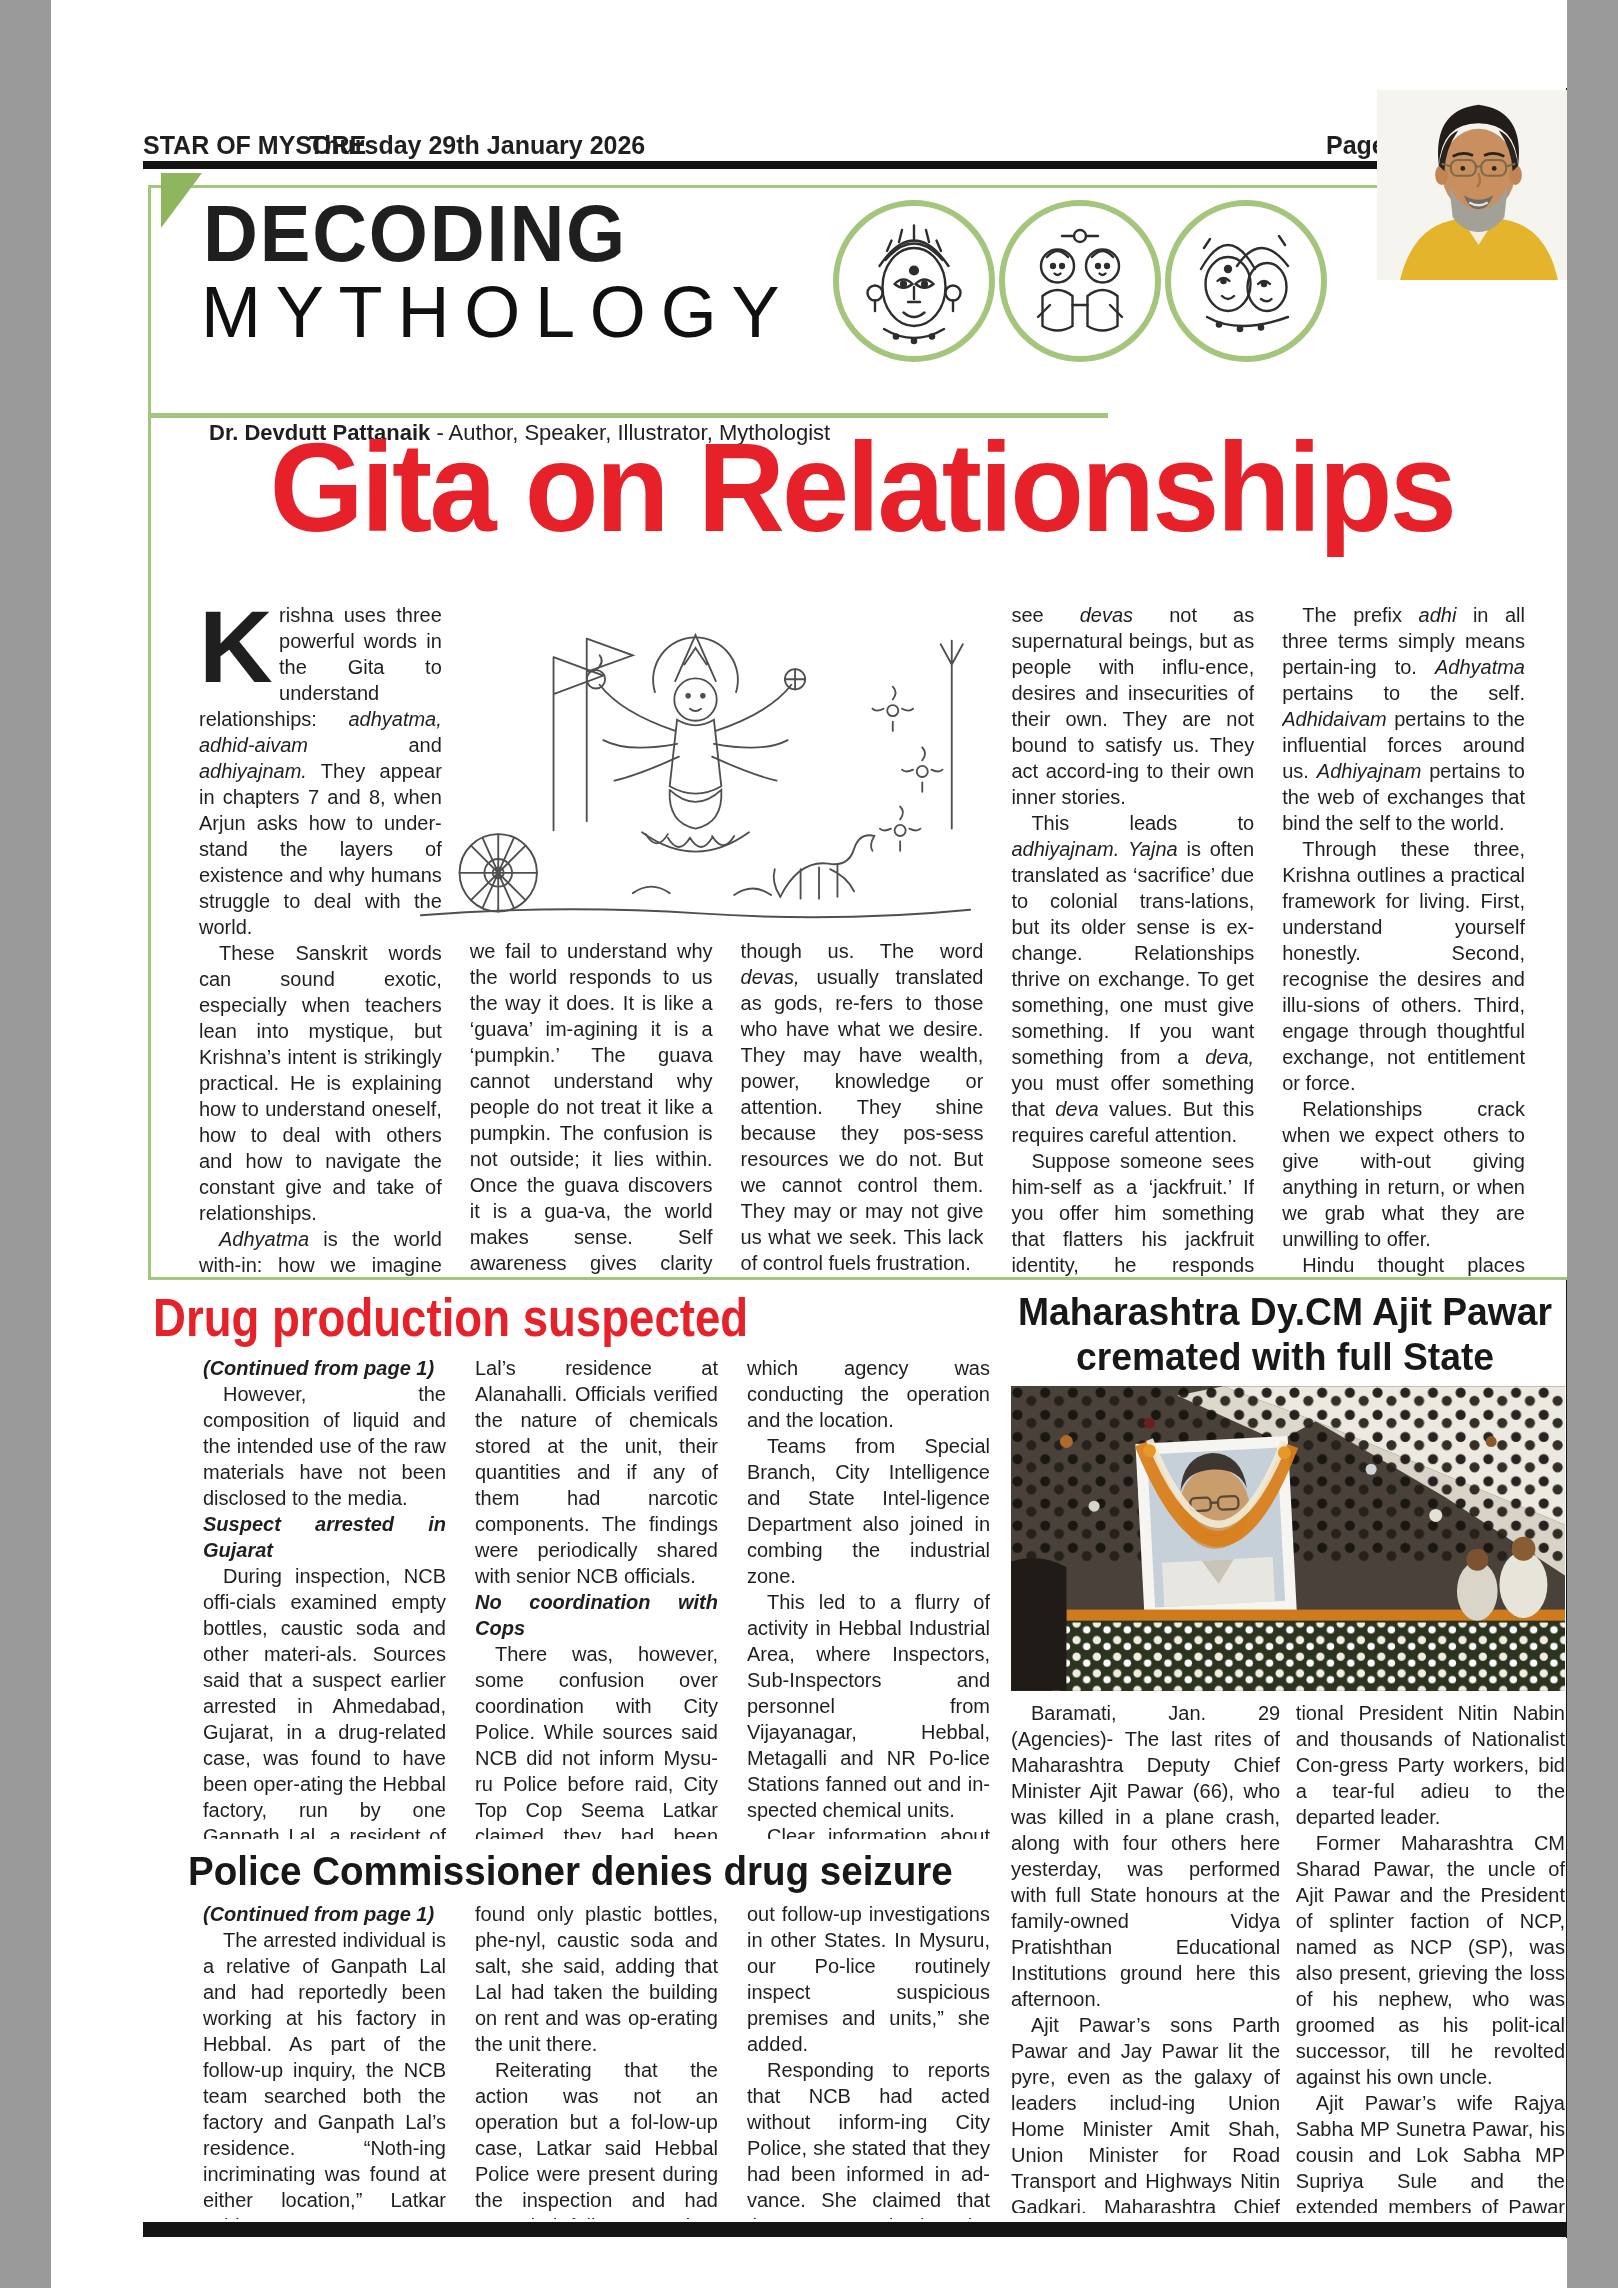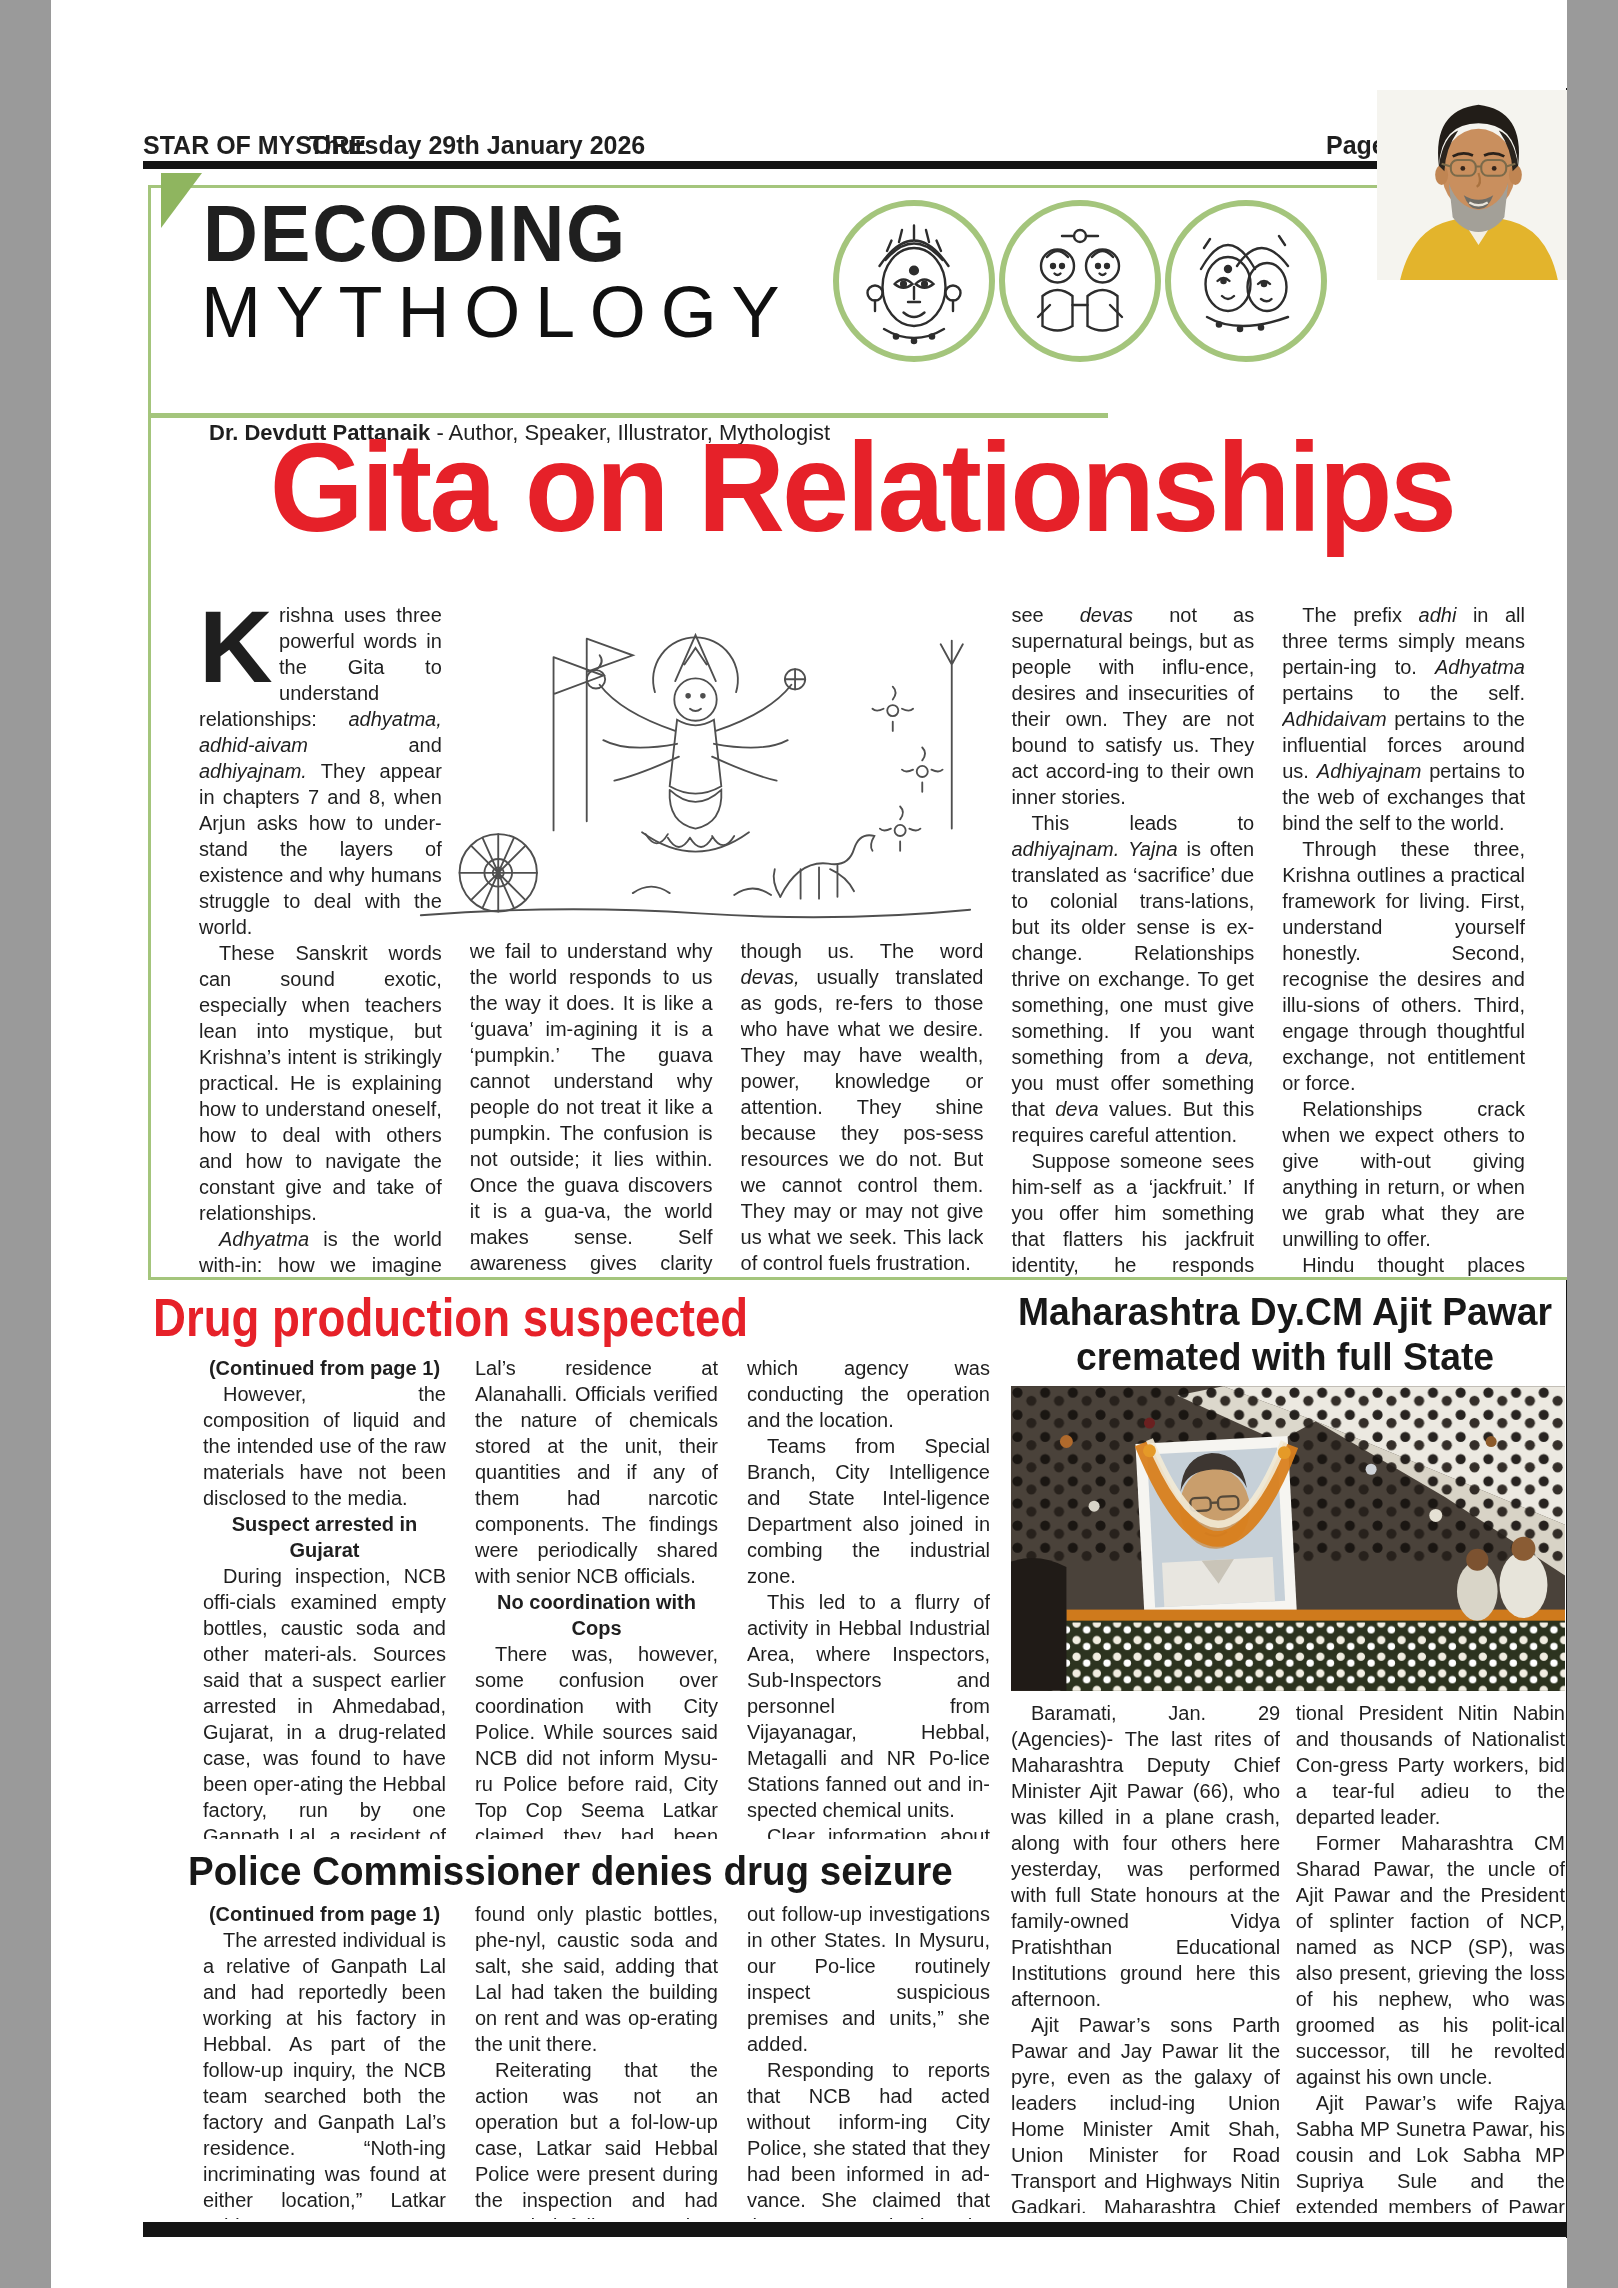--- a/index.html
+++ b/index.html
@@ -19,21 +19,21 @@
   .byline{font-size:22px;white-space:nowrap;}
   .byline b{font-weight:bold;}
   .gita-head{width:1418px;text-align:center;font-size:127px;font-weight:bold;color:#e62129;
              letter-spacing:-2.8px;white-space:nowrap;line-height:129px;transform:scaleX(.95);transform-origin:center top;}
   
   .body-flex{display:flex;overflow:hidden;}
   .col{flex:1 1 0;overflow:hidden;font-size:20px;line-height:26px;text-align:justify;}
   .col p{margin:0;}
   .p-body{text-indent:20px;}
   .p-cont{text-indent:0;}
-  .p-continued,.p-subhead{font-weight:bold;text-align:center;text-indent:0;}
+  .p-continued,.p-subhead{font-weight:bold;text-indent:0;font-style:italic;}
   .it{font-style:italic;}
   .dropcap{float:left;font-weight:bold;font-size:102px;line-height:78px;padding:5.5px 9.2px 0 0;letter-spacing:-2.8px;}
   
   .drug-head{font-size:53px;font-weight:bold;color:#e62129;white-space:nowrap;letter-spacing:0;
              transform:scaleX(.86);transform-origin:left top;}
   .police-head{font-size:41px;font-weight:bold;color:#181818;white-space:nowrap;
              transform:scaleX(.94);transform-origin:left top;}
   .pawar-head{width:554px;text-align:center;font-size:38px;font-weight:bold;line-height:45px;color:#181818;
              transform:scaleX(.98);transform-origin:center top;}
   .photo-frame{overflow:hidden;background:#efeeea;}

